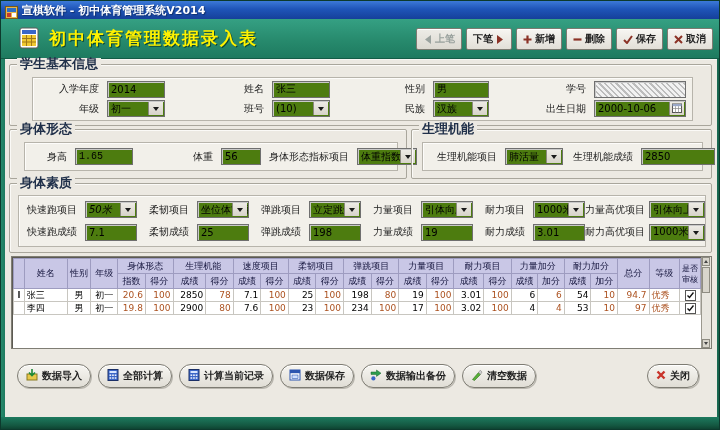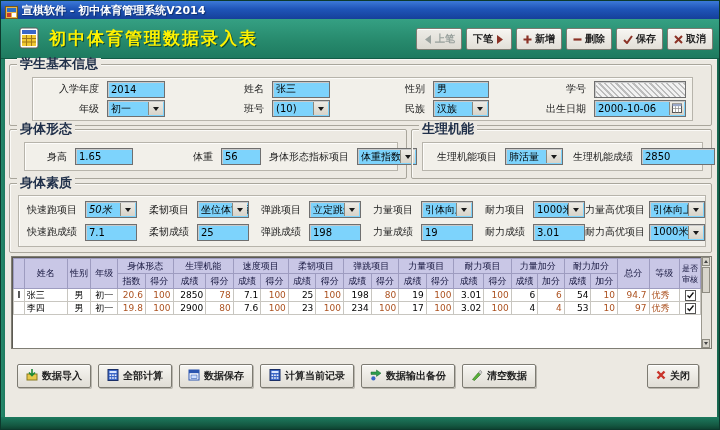--- a/index.html
+++ b/index.html
@@ -28,21 +28,21 @@
   .content{position:absolute;left:4px;top:58px;width:712px;height:360px;background:#ECE9E2;
     border-top:1px solid #f6f5f1;box-sizing:border-box;}
   
   .groupbox{position:absolute;border:1px solid #a9a69c;border-radius:2px;box-shadow:inset 1px 1px 0 #fbfaf7;box-sizing:border-box;}
   .gb-title{position:absolute;top:-7px;left:7px;background:#ECE9E2;padding:0 3px;font-size:13px;font-weight:bold;color:#20304a;line-height:12px;white-space:nowrap;}
   .inner{position:absolute;border:1px solid #b7b4ab;background:#F2F0EA;box-shadow:inset 1px 1px 0 #fdfcfa;
     display:flex;flex-direction:column;justify-content:space-evenly;box-sizing:border-box;}
   .frow{display:flex;align-items:center;justify-content:space-between;padding:0 6px;}
   .pair{display:flex;align-items:center;}
   .flabel{font-size:10px;color:#222;text-align:right;padding-right:8px;white-space:nowrap;overflow:hidden;box-sizing:border-box;flex:0 0 auto;}
-  .input{position:relative;height:17px;background:#7dd3fc;border:1px solid #6f6f6f;box-shadow:inset 1px 1px 0 #c9c9c9;
+  .input{position:relative;height:17px;background:#4d7c0f;border:1px solid #6f6f6f;box-shadow:inset 1px 1px 0 #c9c9c9;
     font-size:10px;color:#000;display:flex;align-items:center;padding:0 3px;box-sizing:border-box;flex:0 0 auto;overflow:hidden;}
   .input span{white-space:nowrap;}
   .input.hatched{background:repeating-linear-gradient(45deg,#bdbdbd 0 1.5px,#f2f2f2 1.5px 4px);}
   .dd-btn,.cal-btn{position:absolute;right:1px;top:1px;bottom:1px;width:14px;
     background:linear-gradient(180deg,#EDEBE5,#D7D3C9);border-left:1px solid #8b897f;
     display:flex;align-items:center;justify-content:center;}
   .dd-btn::after{content:"";width:0;height:0;border:3px solid transparent;border-top:4px solid #1a1a1a;margin-top:4px;}
   .select .input-text{padding-right:14px;}
   
   .grid-wrap{position:absolute;border:1px solid #7f7d74;background:#fff;box-shadow:inset 1px 1px 0 #5c5a52;box-sizing:border-box;}
@@ -60,21 +60,21 @@
   .vscroll{position:absolute;top:0;right:0;bottom:0;width:9px;background:#E8E6DF;border-left:1px solid #9a988e;}
   .sb-btn{position:absolute;left:0;width:8px;height:9px;background:#D8D5CC;border:1px solid #8e8c82;box-sizing:border-box;
     display:flex;align-items:center;justify-content:center;}
   .sb-up{top:0;} .sb-dn{bottom:0;}
   .sb-up::after{content:"";border:2.5px solid transparent;border-bottom:3.5px solid #444;margin-bottom:2px;}
   .sb-dn::after{content:"";border:2.5px solid transparent;border-top:3.5px solid #444;margin-top:2px;}
   .sb-thumb{position:absolute;left:0;top:10px;width:8px;height:26px;background:#D8D5CC;border:1px solid #8e8c82;box-sizing:border-box;}
   
   .footer-bar{position:absolute;left:12px;top:304px;display:flex;gap:7px;}
   .fbtn{height:22px;display:inline-flex;align-items:center;gap:4px;padding:0 8px;
-    background:linear-gradient(180deg,#F7F6F2,#E0DDD5);border:1px solid #7d7b72;border-radius:2px;
+    background:linear-gradient(180deg,#F7F6F2,#E0DDD5);border:1px solid #7d7b72;border-radius:12px;
     font-size:10px;font-weight:bold;color:#222;box-shadow:inset 0 1px 0 #fff,1px 1px 0 #b9b6ae;white-space:nowrap;}
   .close-btn{position:absolute;right:18px;top:304px;}
   
   .bottom-frame{position:absolute;left:0;bottom:0;width:720px;height:12px;
     background:linear-gradient(180deg,#1E7A5F,#145841 70%,#0E4332);}
   .side-l,.side-r{position:absolute;top:18px;bottom:0;width:4px;background:linear-gradient(90deg,#27896C,#1E7A5F);}
   .side-l{left:0;} .side-r{right:0;background:linear-gradient(90deg,#1E7A5F,#15604A);}
 </style>
 </head>
 <body>
@@ -223,21 +223,21 @@
               </div>
             </div>
           </div>
         </div>
         <div class="groupbox" style="left: 4px; top: 69px; width: 398px; height: 50px;">
           <div class="gb-title">身体形态</div>
           <div class="inner" style="inset: 12px 8px 7px 14px;">
             <div class="frow">
               <div class="pair">
                 <label class="flabel" style="width: 44px;">身高</label>
-                <div class="input" style="width: 58px;">
+                <div class="input" style="width: 58px; font-family: Liberation Mono, monospace;">
                   <span class="input-text">1.65</span>
                 </div>
               </div>
               <div class="pair">
                 <label class="flabel" style="width: 44px; margin-left: 44px;">体重</label>
                 <div class="input" style="width: 40px;">
                   <span class="input-text">56</span>
                 </div>
               </div>
               <div class="pair">
@@ -525,43 +525,43 @@
                 <rect x="7.7" y="5.5" width="1.7" height="1.4"></rect>
                 <rect x="2.5" y="8.3" width="1.7" height="1.4"></rect>
                 <rect x="5.1" y="8.3" width="1.7" height="1.4"></rect>
                 <rect x="7.7" y="8.3" width="1.7" height="1.4"></rect>
               </g>
             </svg></span>
           <span>全部计算</span>
         </div>
         <div class="fbtn">
           <span class="ic"><svg width="12" height="12">
-              <rect x="1" y="1" width="10" height="10" fill="#fff" stroke="#2b55b0"></rect>
-              <rect x="1" y="1" width="10" height="3.2" fill="#2b55b0"></rect>
-              <rect x="3" y="6" width="6" height="3.5" fill="#cfe0ff" stroke="#2b55b0" stroke-width="0.6"></rect>
-            </svg></span>
-          <span>数据保存</span>
-        </div>
-        <div class="fbtn">
-          <span class="ic"><svg width="12" height="12">
               <rect x="1" y="0.5" width="10" height="11" fill="#3a66c8" stroke="#1a2f66"></rect>
               <rect x="2.5" y="2" width="7" height="2" fill="#d8e6ff"></rect>
               <g fill="#fff">
                 <rect x="2.5" y="5.5" width="1.7" height="1.4"></rect>
                 <rect x="5.1" y="5.5" width="1.7" height="1.4"></rect>
                 <rect x="7.7" y="5.5" width="1.7" height="1.4"></rect>
                 <rect x="2.5" y="8.3" width="1.7" height="1.4"></rect>
                 <rect x="5.1" y="8.3" width="1.7" height="1.4"></rect>
                 <rect x="7.7" y="8.3" width="1.7" height="1.4"></rect>
               </g>
             </svg></span>
           <span>计算当前记录</span>
         </div>
         <div class="fbtn">
           <span class="ic"><svg width="12" height="12">
+              <rect x="1" y="1" width="10" height="10" fill="#fff" stroke="#2b55b0"></rect>
+              <rect x="1" y="1" width="10" height="3.2" fill="#2b55b0"></rect>
+              <rect x="3" y="6" width="6" height="3.5" fill="#cfe0ff" stroke="#2b55b0" stroke-width="0.6"></rect>
+            </svg></span>
+          <span>数据保存</span>
+        </div>
+        <div class="fbtn">
+          <span class="ic"><svg width="12" height="12">
               <path d="M1 3 L6.5 3 L6.5 1 L11 4.2 L6.5 7.4 L6.5 5.4 L1 5.4 Z" fill="#2e9e4f" stroke="#14642c" stroke-width="0.5"></path>
               <circle cx="3.4" cy="9.4" r="2.1" fill="#3a66c8"></circle>
             </svg></span>
           <span>数据输出备份</span>
         </div>
         <div class="fbtn">
           <span class="ic"><svg width="12" height="12">
               <path d="M1.5 10.5 L7.5 3.5 L9.5 5.5 L3.5 11.5 Z" fill="#58b038" stroke="#2e6e1a" stroke-width="0.6"></path>
               <path d="M7.5 3.5 L9.3 1.2 L11 3 L9.5 5.5 Z" fill="#d0d0d0" stroke="#777" stroke-width="0.5"></path>
             </svg></span>

